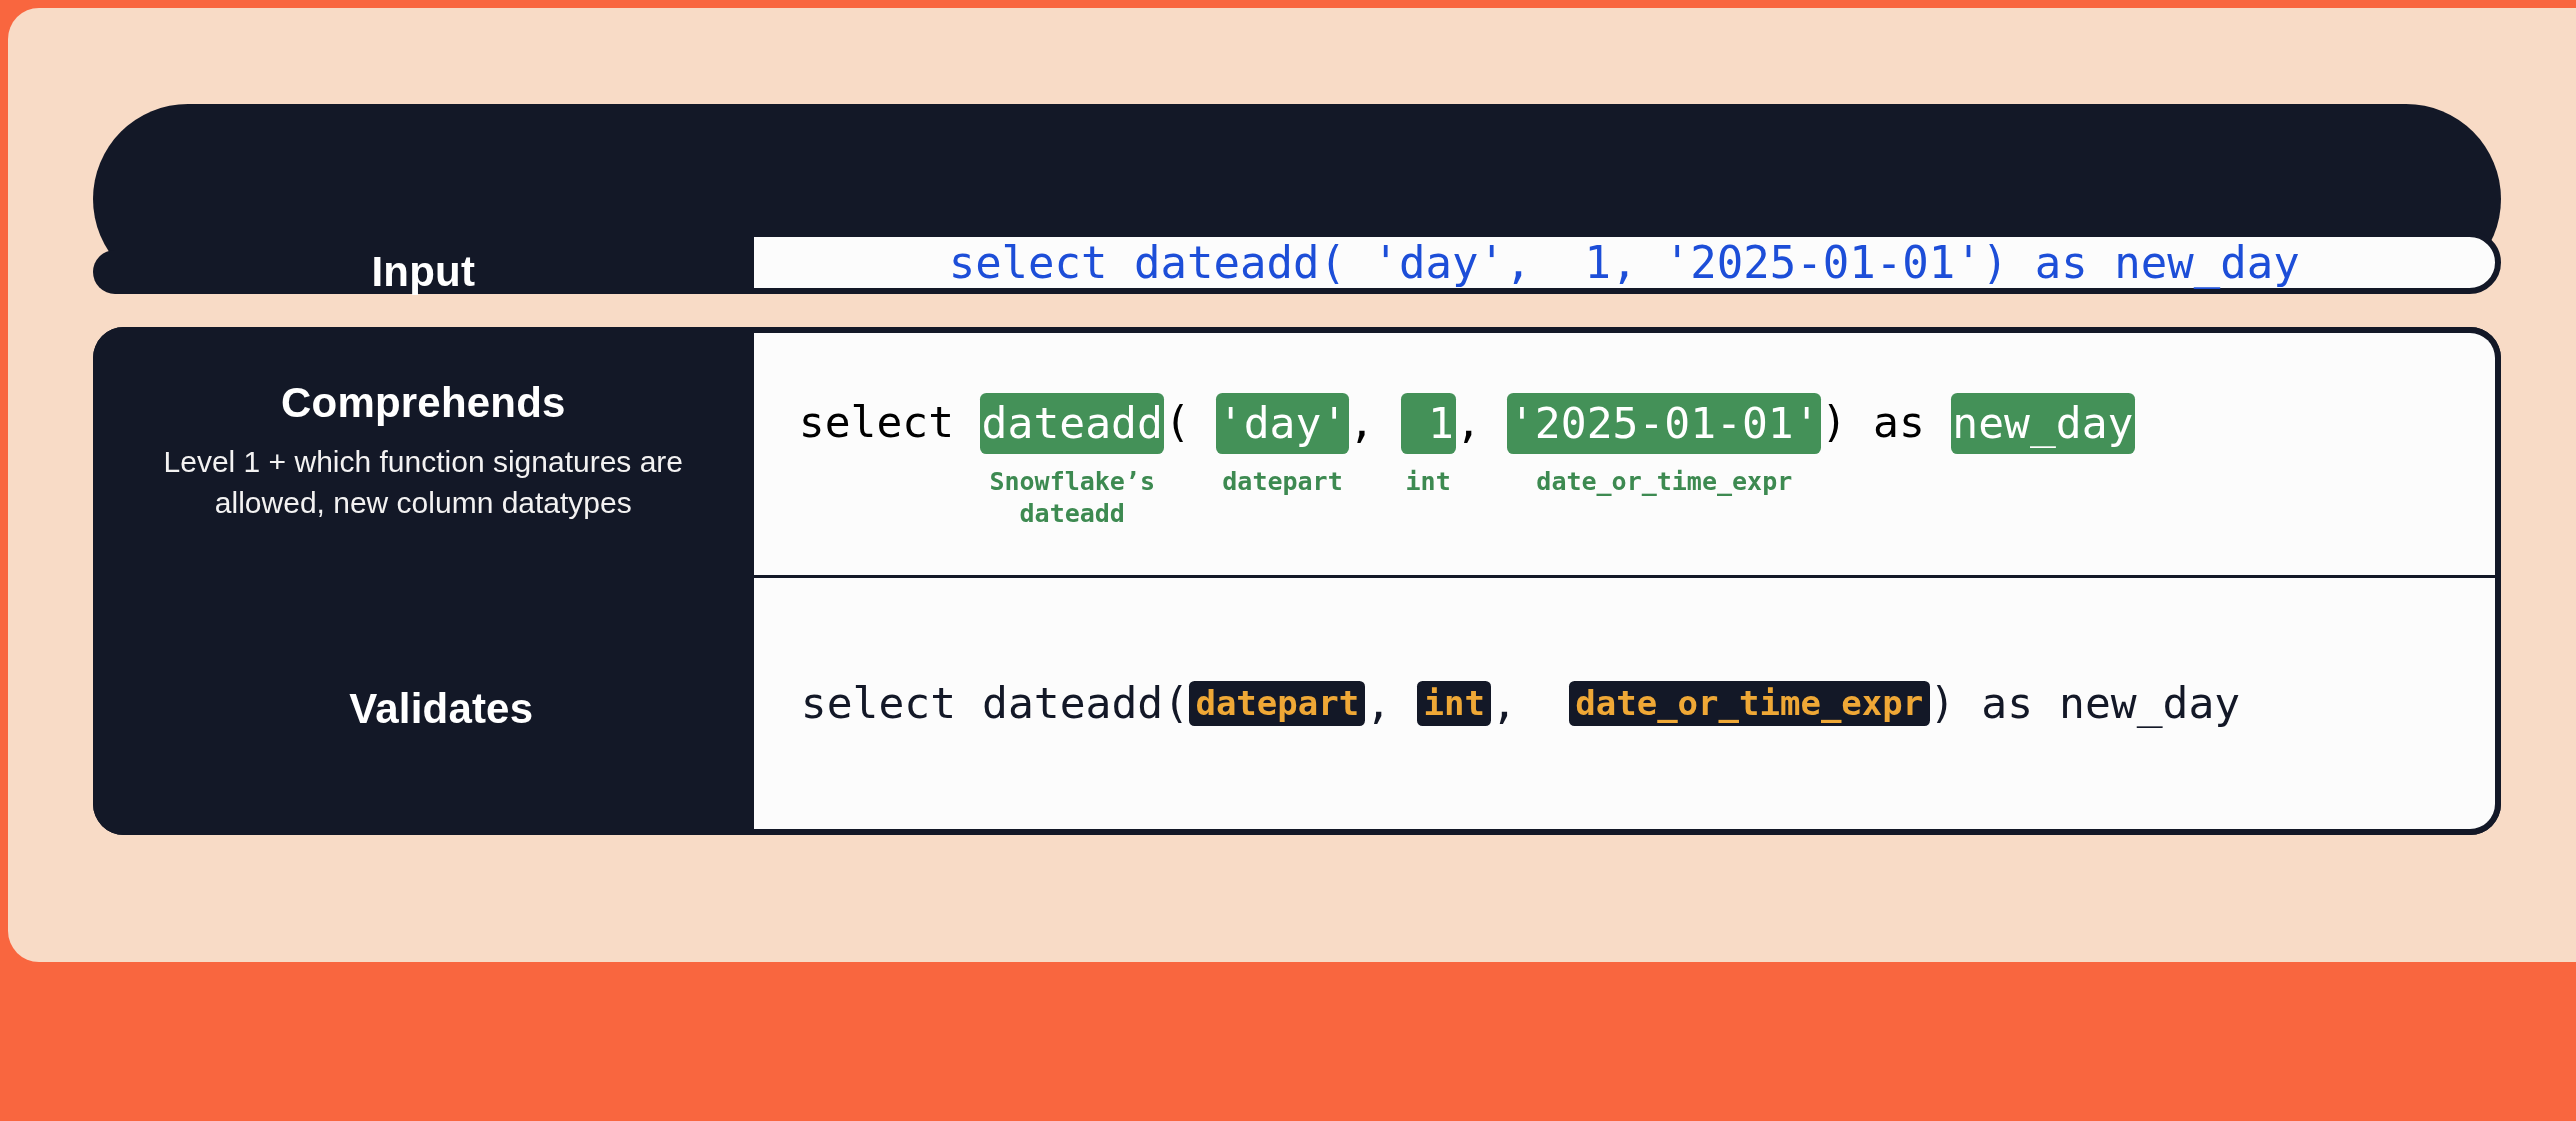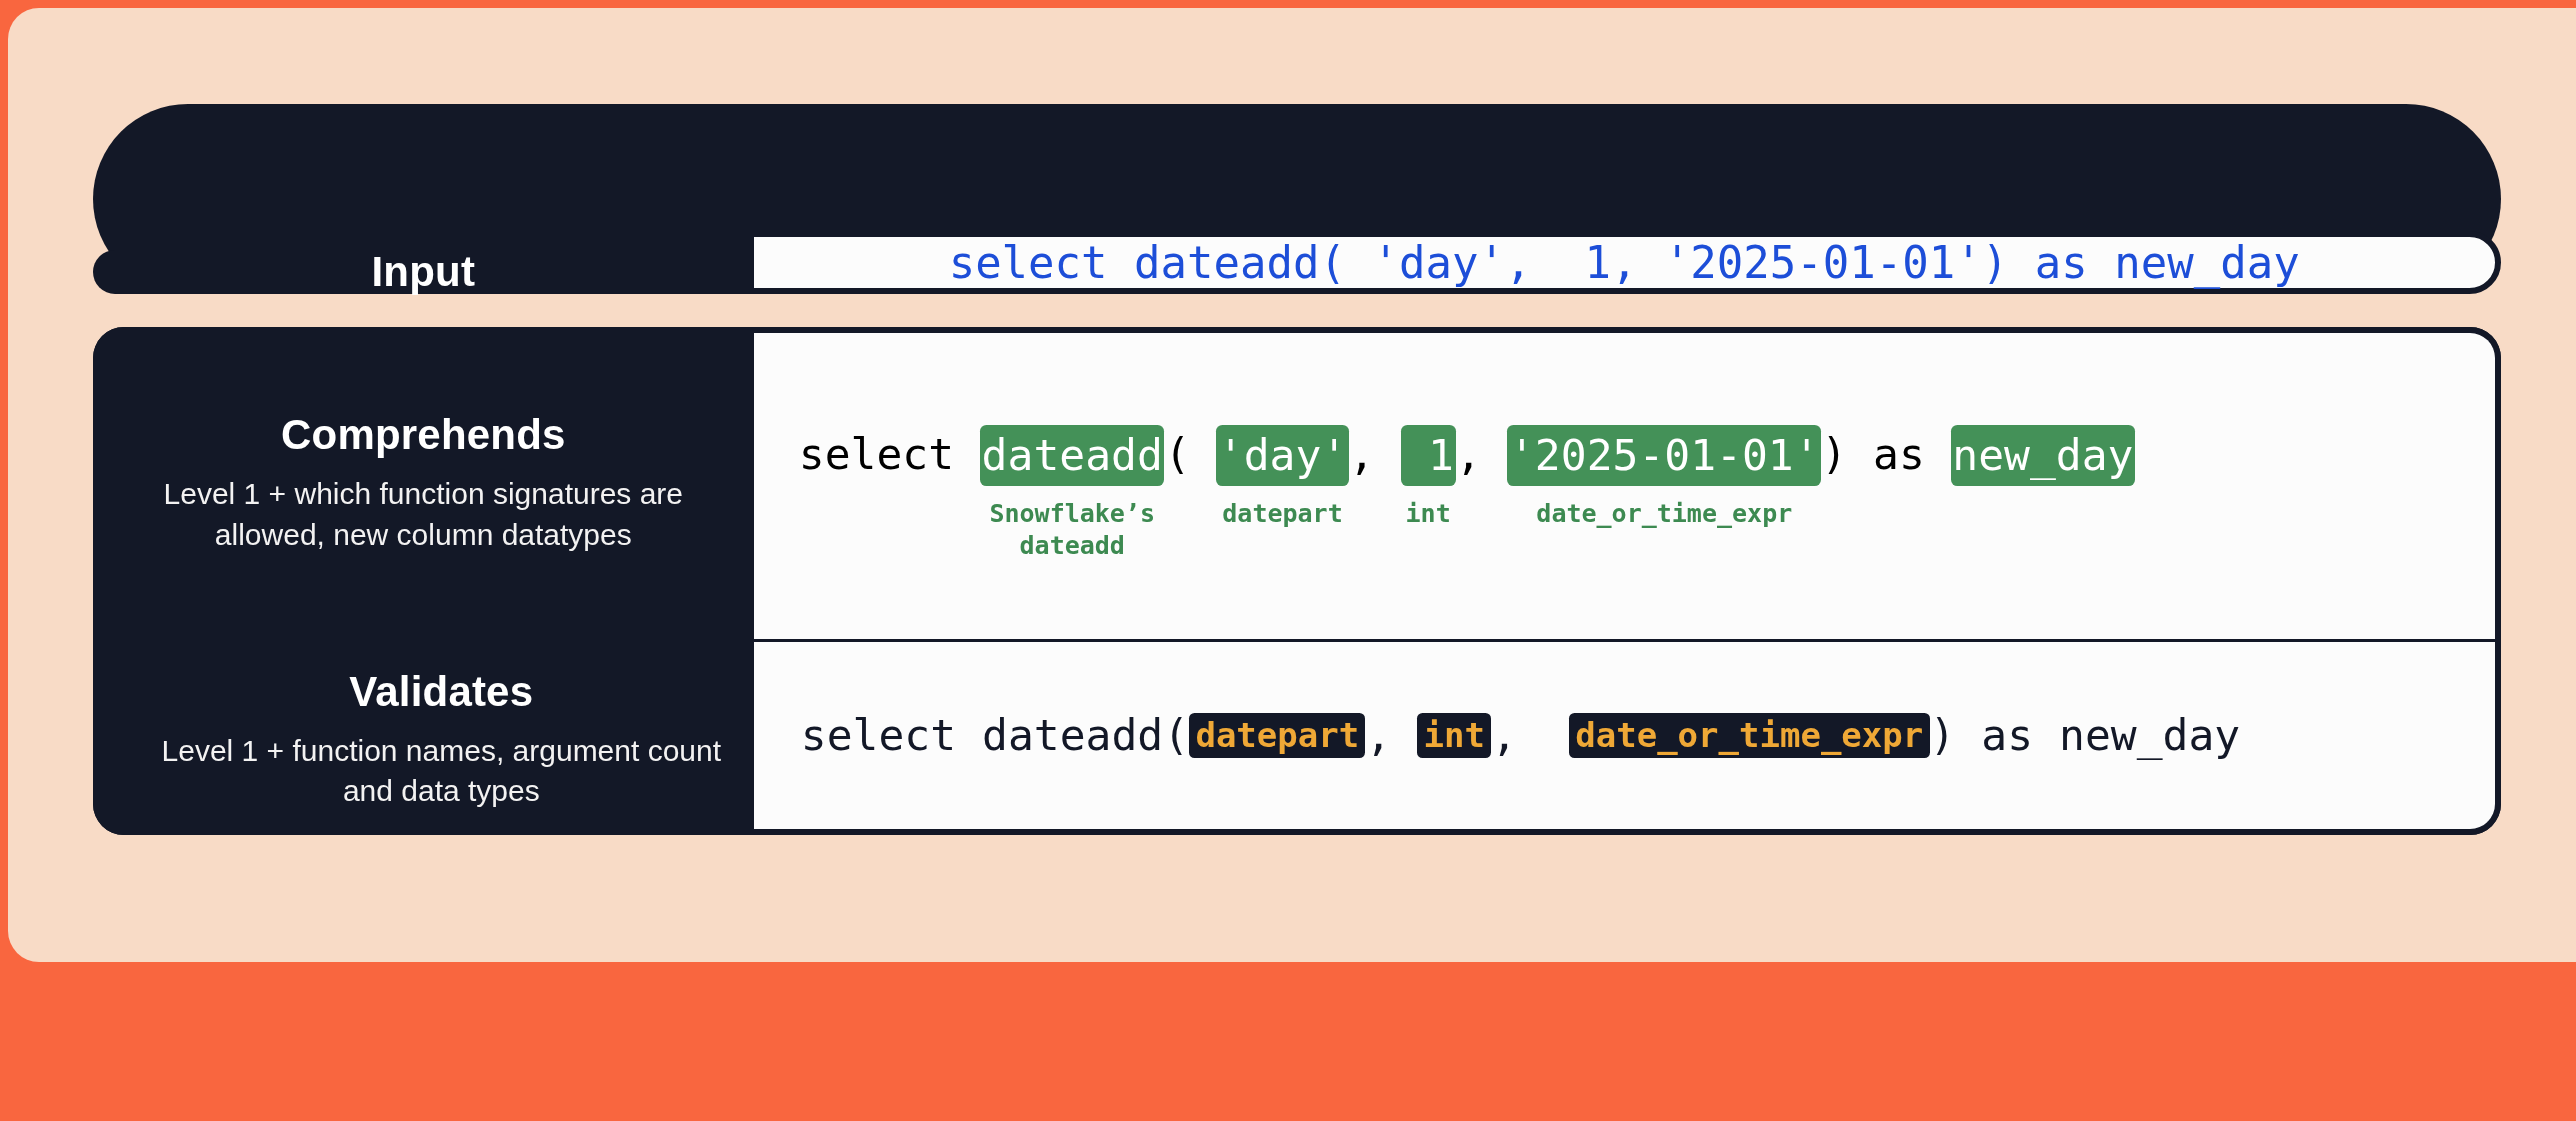--- a/index.html
+++ b/index.html
@@ -75,21 +75,21 @@
     border-radius:0 95px 95px 0;
     margin-left:-6.3px;
     justify-content:center;
   }
   
   .lvl-row{
     display:flex;
     width:100%;
     box-sizing:border-box;
   }
-  .lvl-row-1{height:315px;}
+  .lvl-row-1{height:251px;}
   .lvl-row-2{flex:1 1 auto;}
   .card-levels .lvl-row-1 .label-col{border-radius:31px 0 0 0;}
   .card-levels .lvl-row-2 .label-col{border-radius:0 0 0 31px;margin-top:4.7px;padding-left:36px;}
   .card-levels .lvl-row-1 .code-col{
     border:6.3px solid #131827;border-left:none;
     border-radius:0 31px 0 0;
     border-bottom:3.9px solid #131827;
   }
   .card-levels .lvl-row-2 .code-col{
     border:6.3px solid #131827;border-left:none;border-top:none;
@@ -222,21 +222,20 @@
               <span class="tok">
                 <span class="tok-text hl-green">new_day</span>
               </span>
             </div>
         </div>
       </div>
 
       <div class="lvl-row lvl-row-2">
         <div class="label-col">
           <div class="label-title">Validates</div>
-          <div class="label-sub">Level 1 + function names, argument count and data types</div>
         </div>
         <div class="code-col">
           <div class="codeline-2" id="val-line">
               <span class="plain">select dateadd(</span>
               <span class="hl-dark">datepart</span>
               <span class="plain">, </span>
               <span class="hl-dark">int</span>
               <span class="plain">,  </span>
               <span class="hl-dark">date_or_time_expr</span>
               <span class="plain">) as new_day</span>

